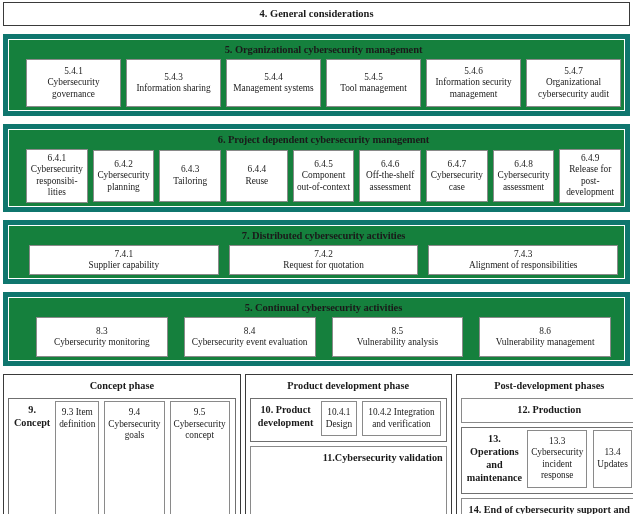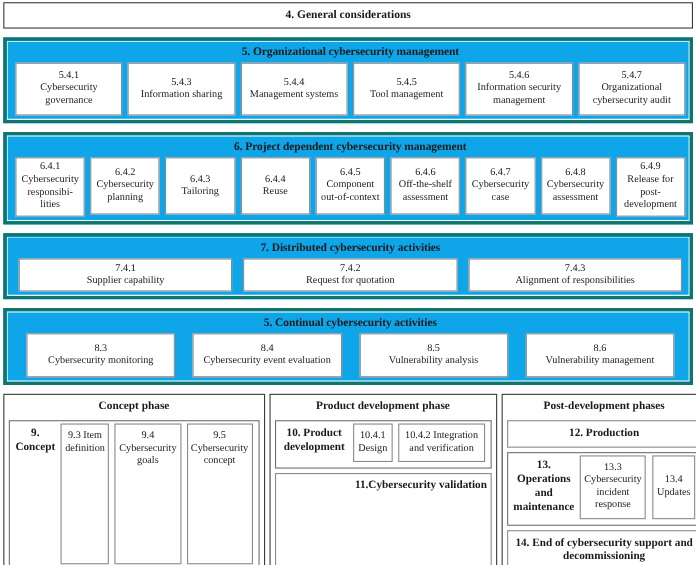--- a/index.html
+++ b/index.html
@@ -12,38 +12,38 @@
   #diagram{
     width:633px;height:459px;
     box-sizing:border-box;
     padding:2px 3px 2px 3px;
     display:flex;flex-direction:column;
     gap:8px;
   }
 
   
   .band{
-    border:3px solid #0f766e;
+    border:5px solid #0f766e;
     box-shadow:0 0 0 1px #ffffff inset;
-    background:#0ea5e9;
-    box-sizing:border-box;
-    padding:3px 4px 4px 8px;
+    background:#15803d;
+    box-sizing:border-box;
+    padding:3px 4px 4px 18px;
   }
   .band-title{
     text-align:center;
     font-weight:bold;
     font-size:10.5px;
     line-height:13px;
     letter-spacing:-0.1px;
     padding:1px 0 3px 0;
   }
   .row{
     display:flex;
     gap:5px;
-    align-items:flex-start;
+    align-items:center;
   }
 
   
   .box{
     border:1px solid #8a8a8a;
     background:#ffffff;
     box-sizing:border-box;
     display:flex;
     flex-direction:column;
     align-items:center;

